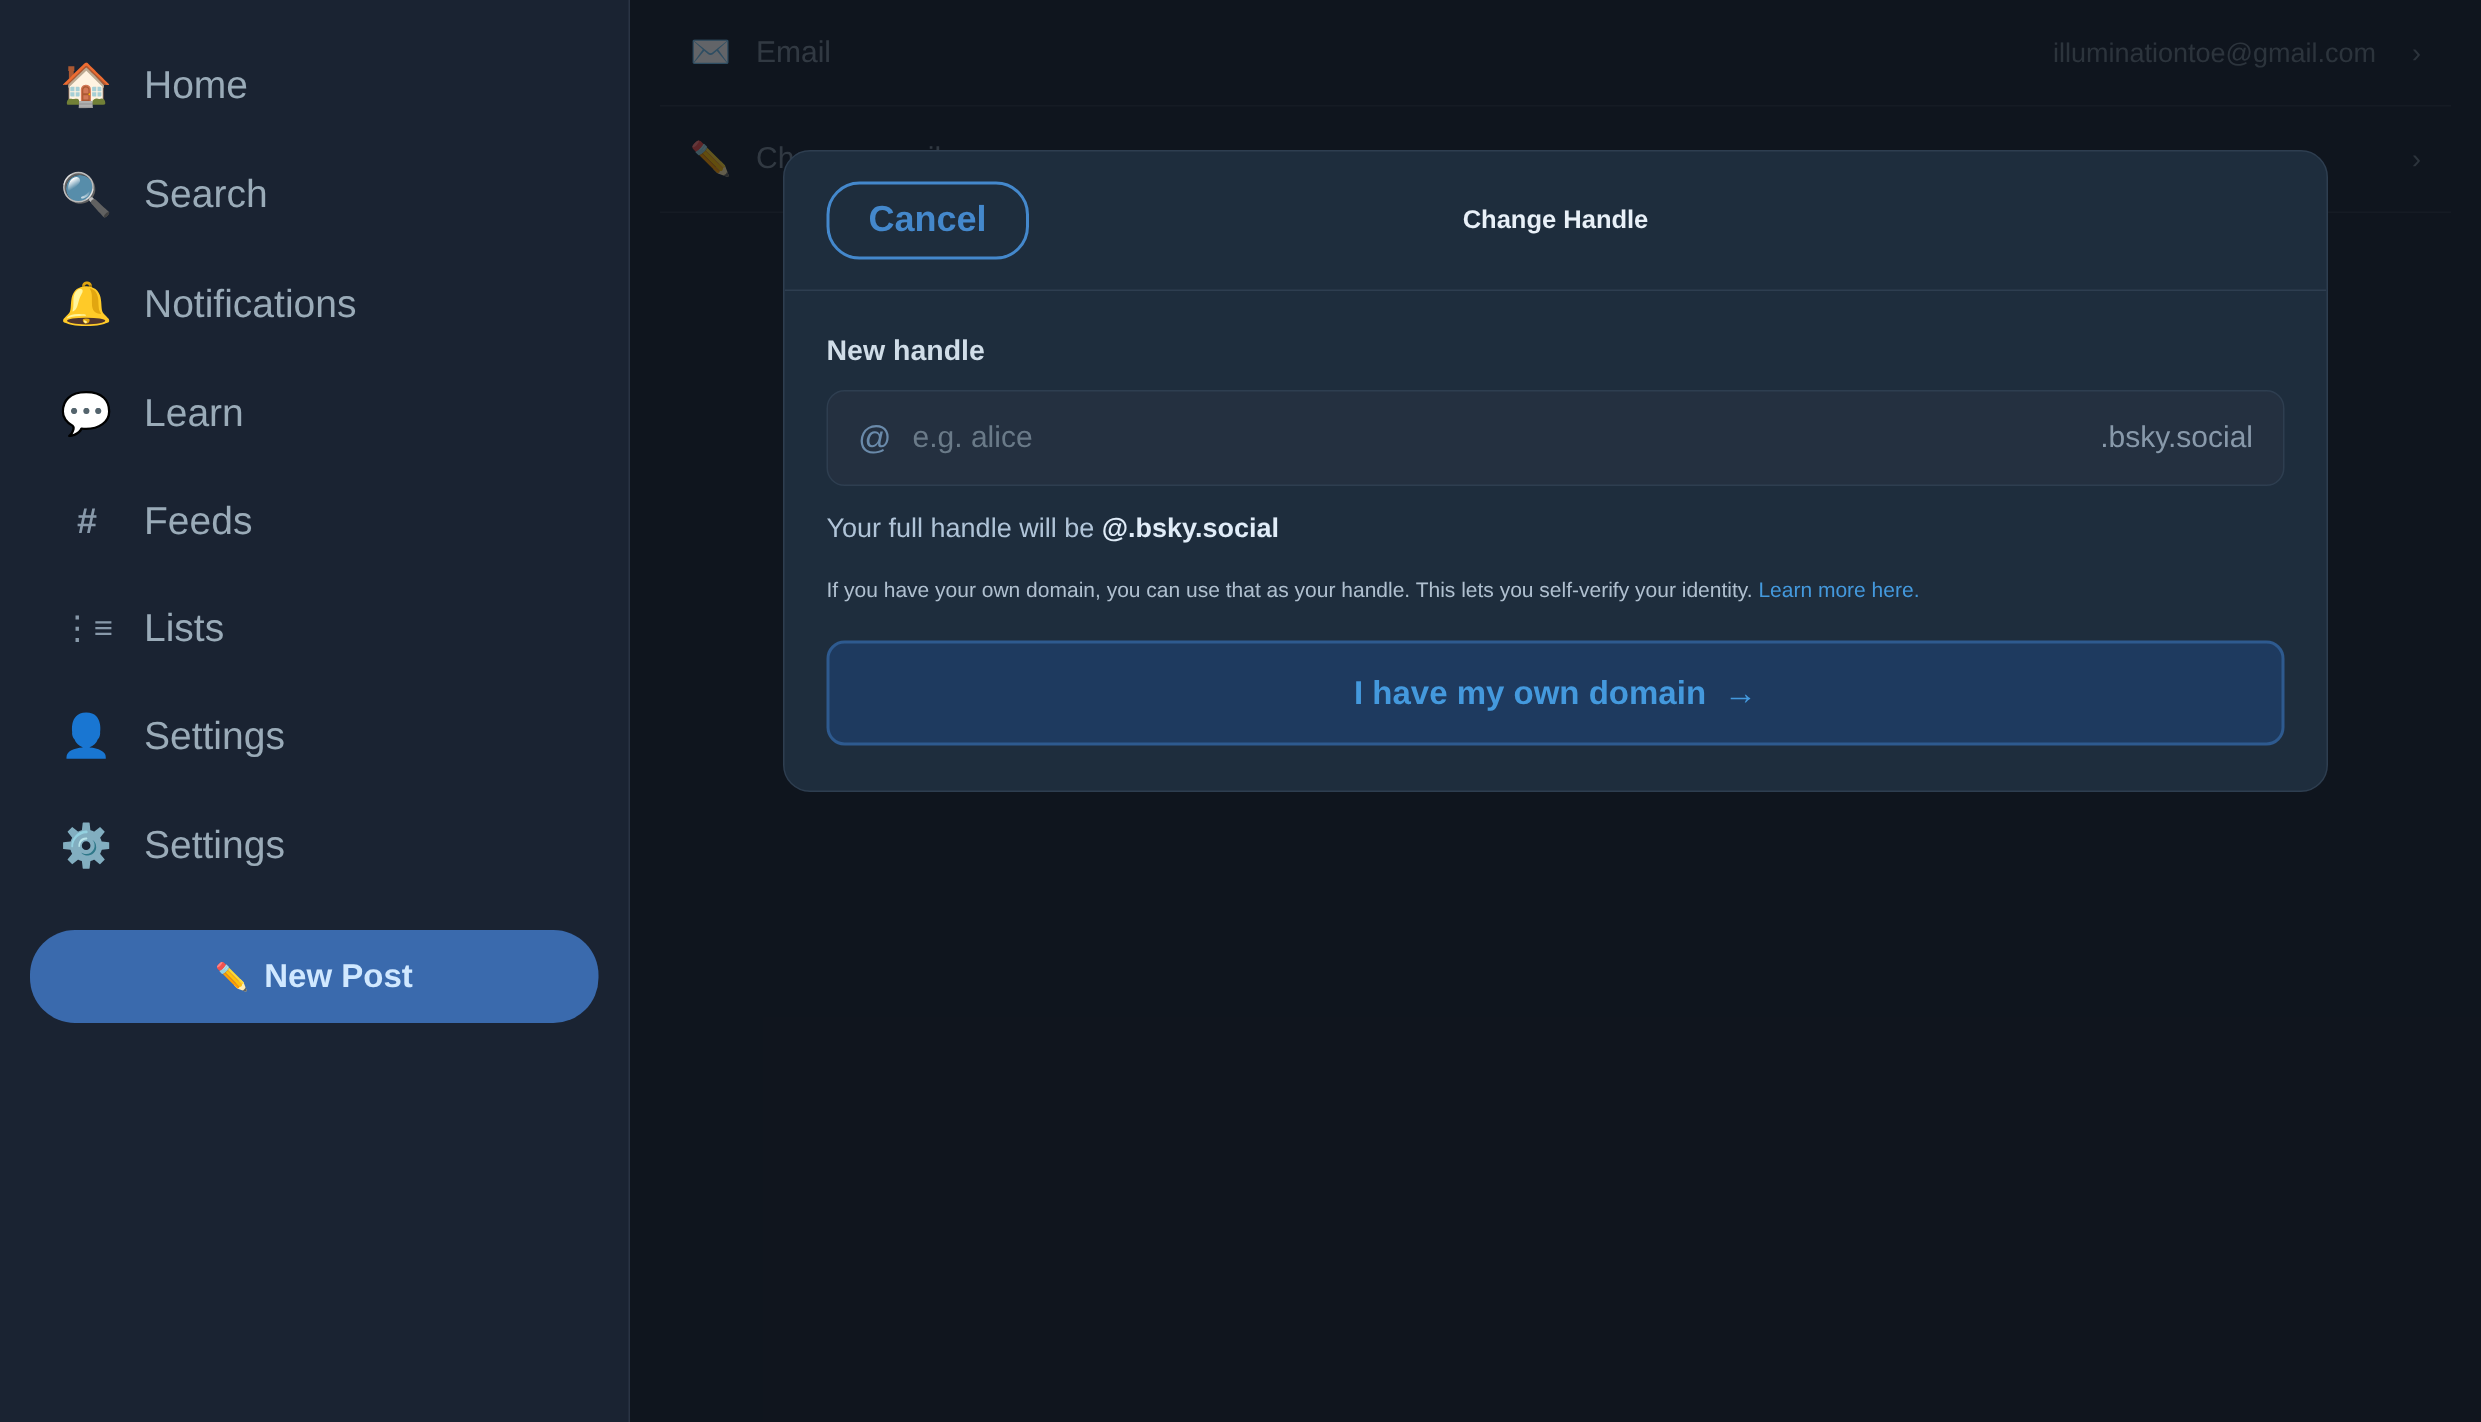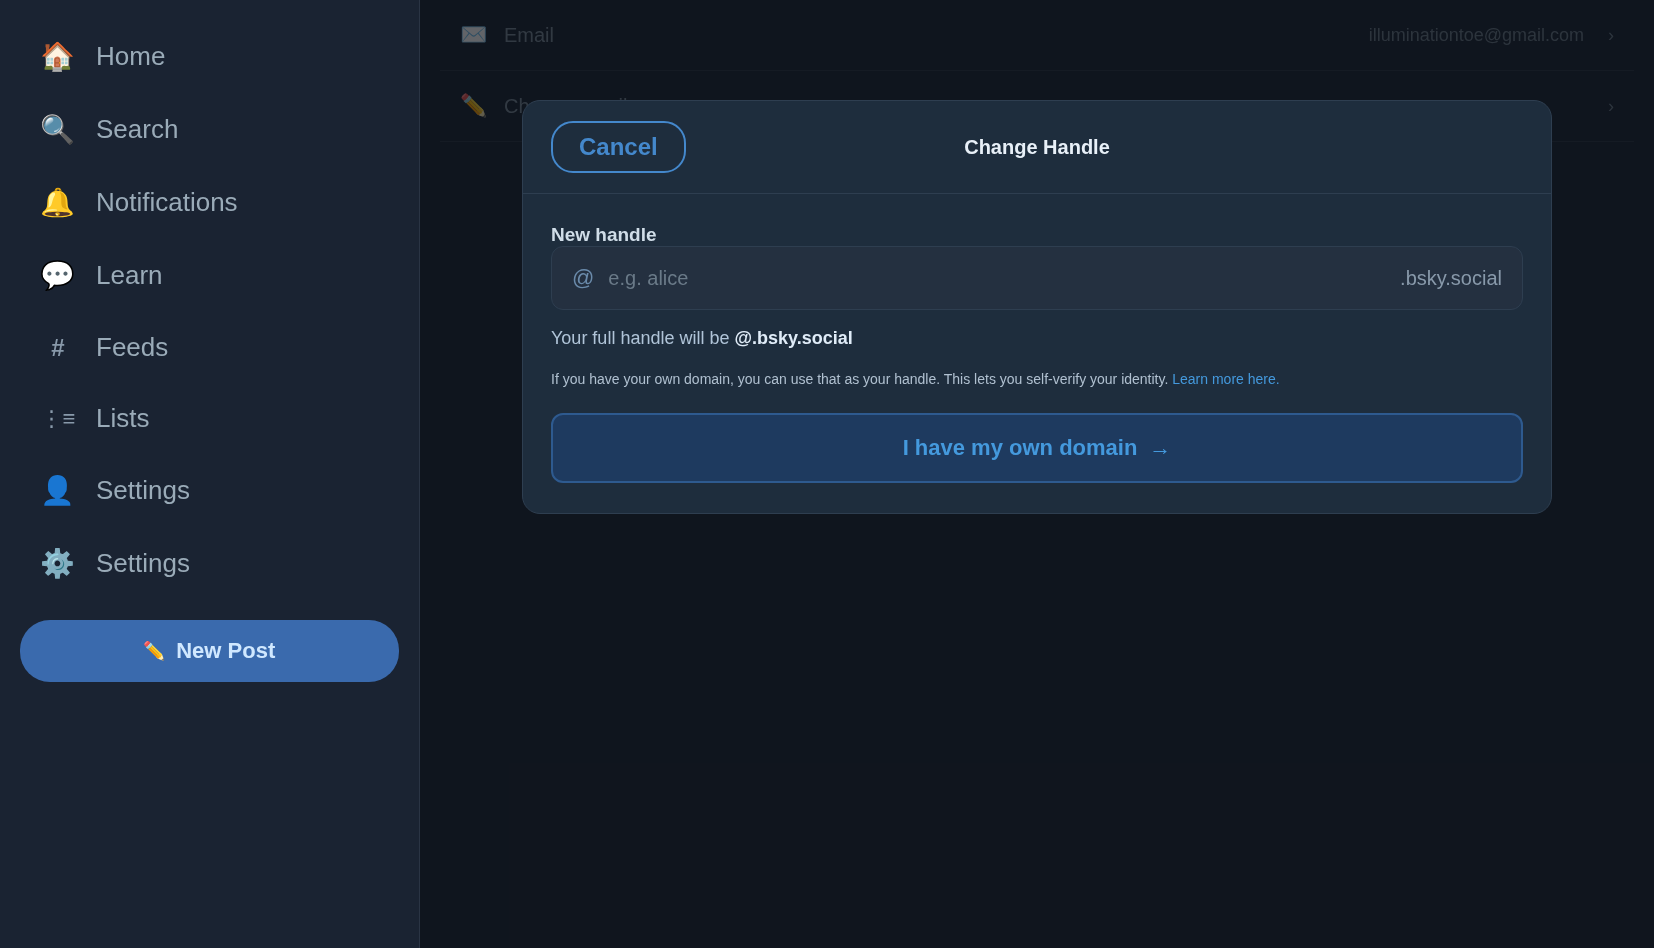--- a/index.html
+++ b/index.html
@@ -148,32 +148,33 @@
       font-size: 24px;
       font-weight: 600;
       cursor: pointer;
     }
 
     .modal-title {
       position: absolute;
       left: 50%;
       transform: translateX(-50%);
       color: #e8f0f8;
-      font-size: 20px;
+      font-size: 17px;
       font-weight: 700;
     }
 
     .modal-body {
       padding: 30px 28px;
     }
 
     .field-label {
       color: #d0dde8;
       font-size: 19px;
       font-weight: 600;
+      margin-bottom: 14px;
     }
 
     .handle-input-row {
       background-color: #243040;
       border-radius: 12px;
       display: flex;
       align-items: center;
       padding: 18px 20px;
       margin-bottom: 18px;
       border: 1px solid #2e3e50;

